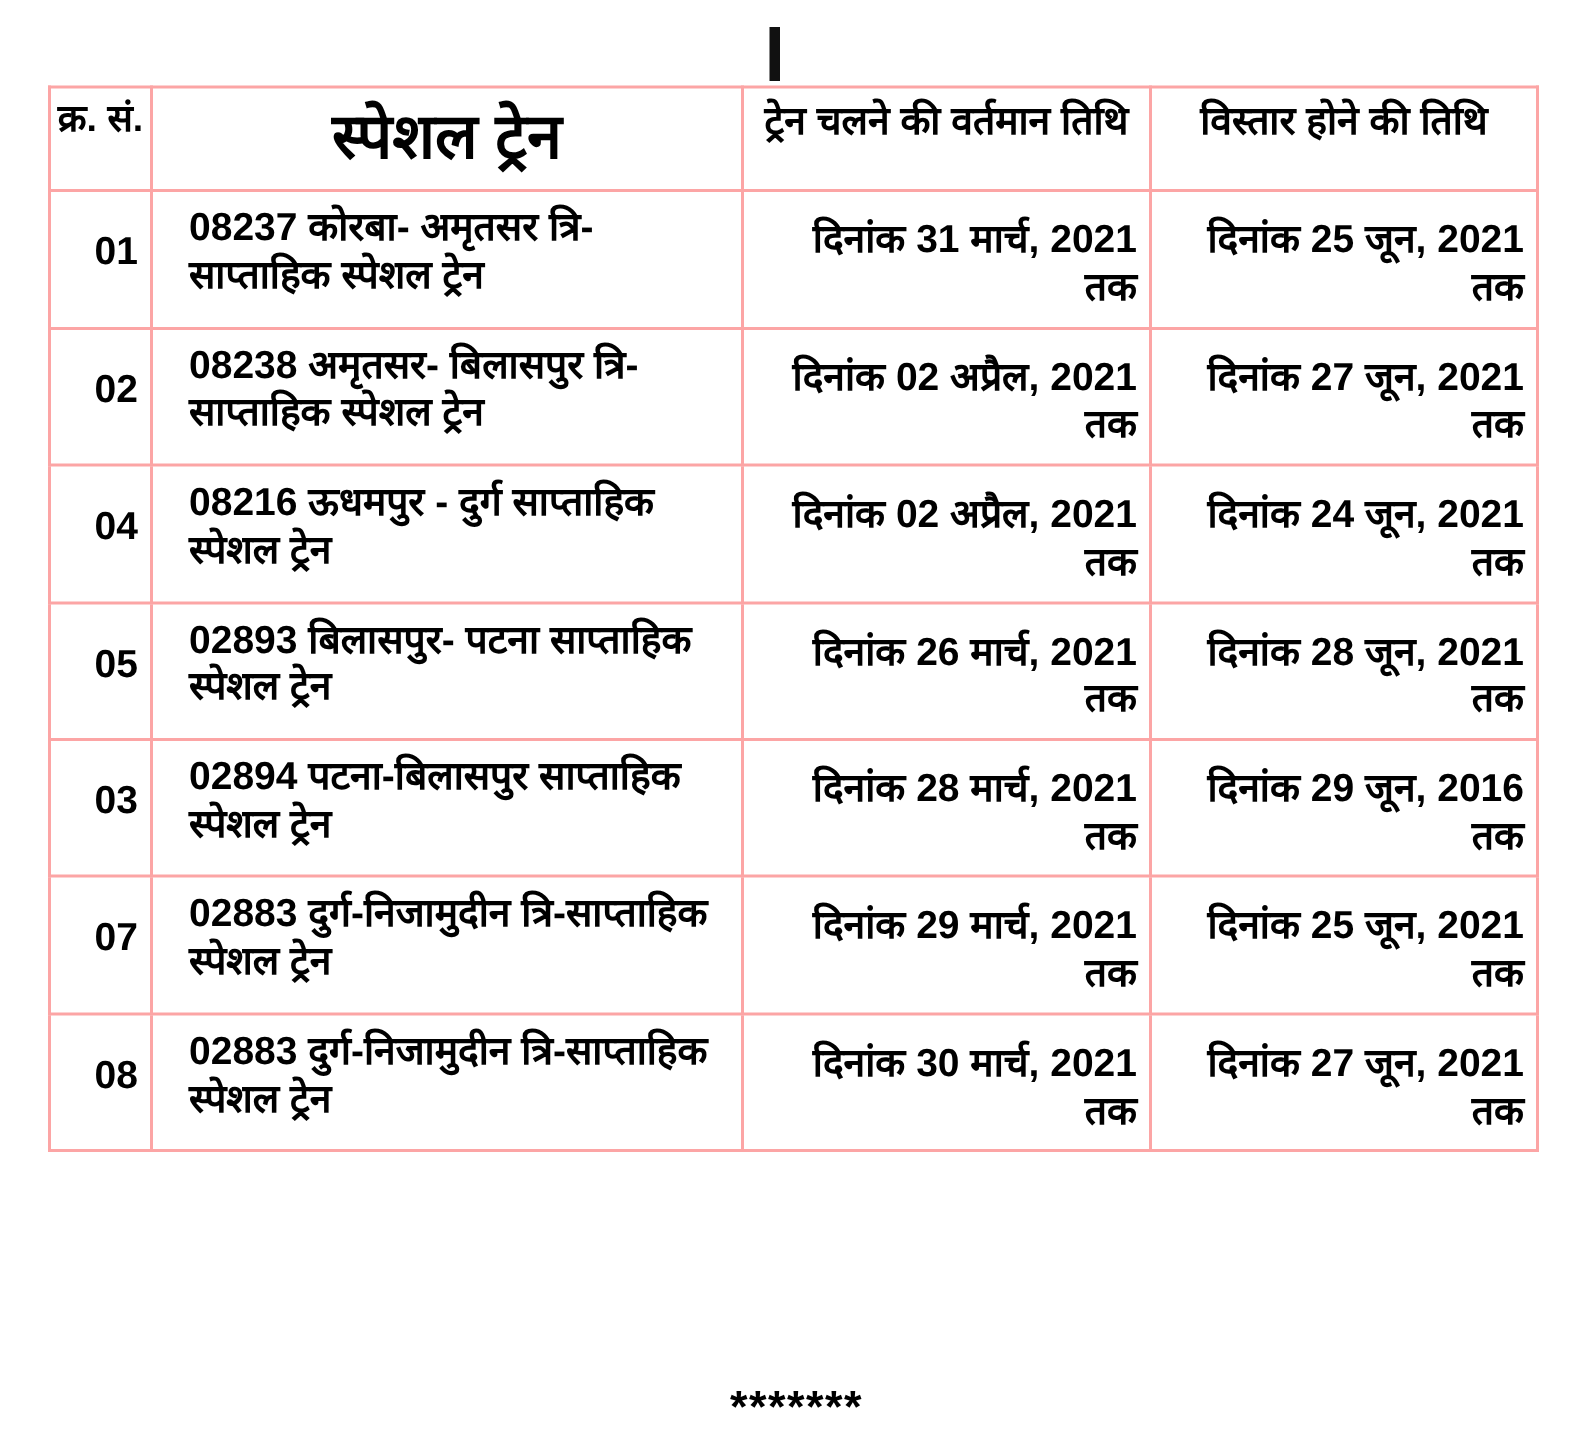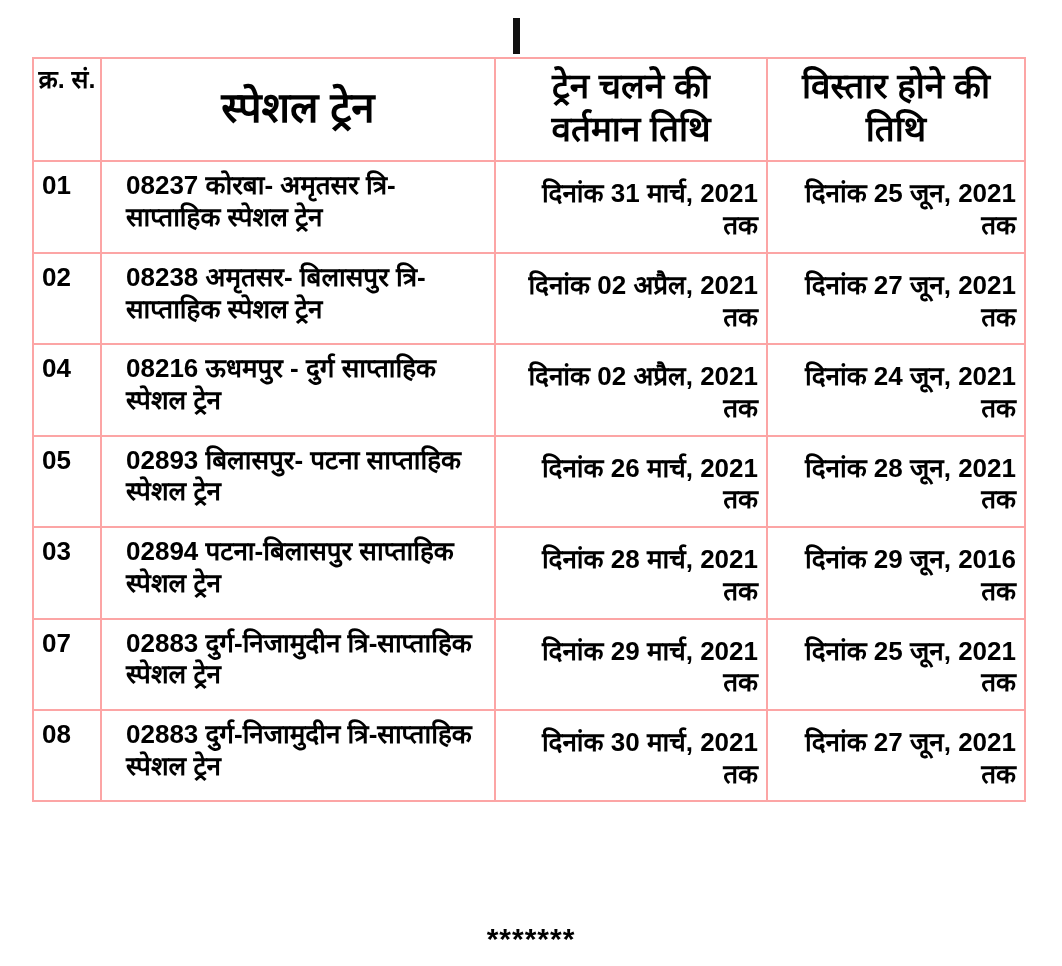--- a/index.html
+++ b/index.html
@@ -64,26 +64,26 @@
     font-size: 25px;
     line-height: 1.15;
     padding-left: 4px;
     padding-right: 4px;
   }
   thead th.h-train {
     font-size: 42px;
     vertical-align: middle;
   }
   thead th.h-current, thead th.h-extend {
-    font-size: 35px;
+    font-size: 26px;
   }
   tbody td.sno {
-    text-align: left;
+    text-align: right;
     font-size: 26px;
-    padding-top: 8px;
+    padding-top: 24px;
   }
   tbody td.train {
     text-align: left;
     font-size: 26px;
     padding-top: 8px;
     padding-left: 24px;
   }
   tbody td.dt {
     text-align: right;
     font-size: 26px;

